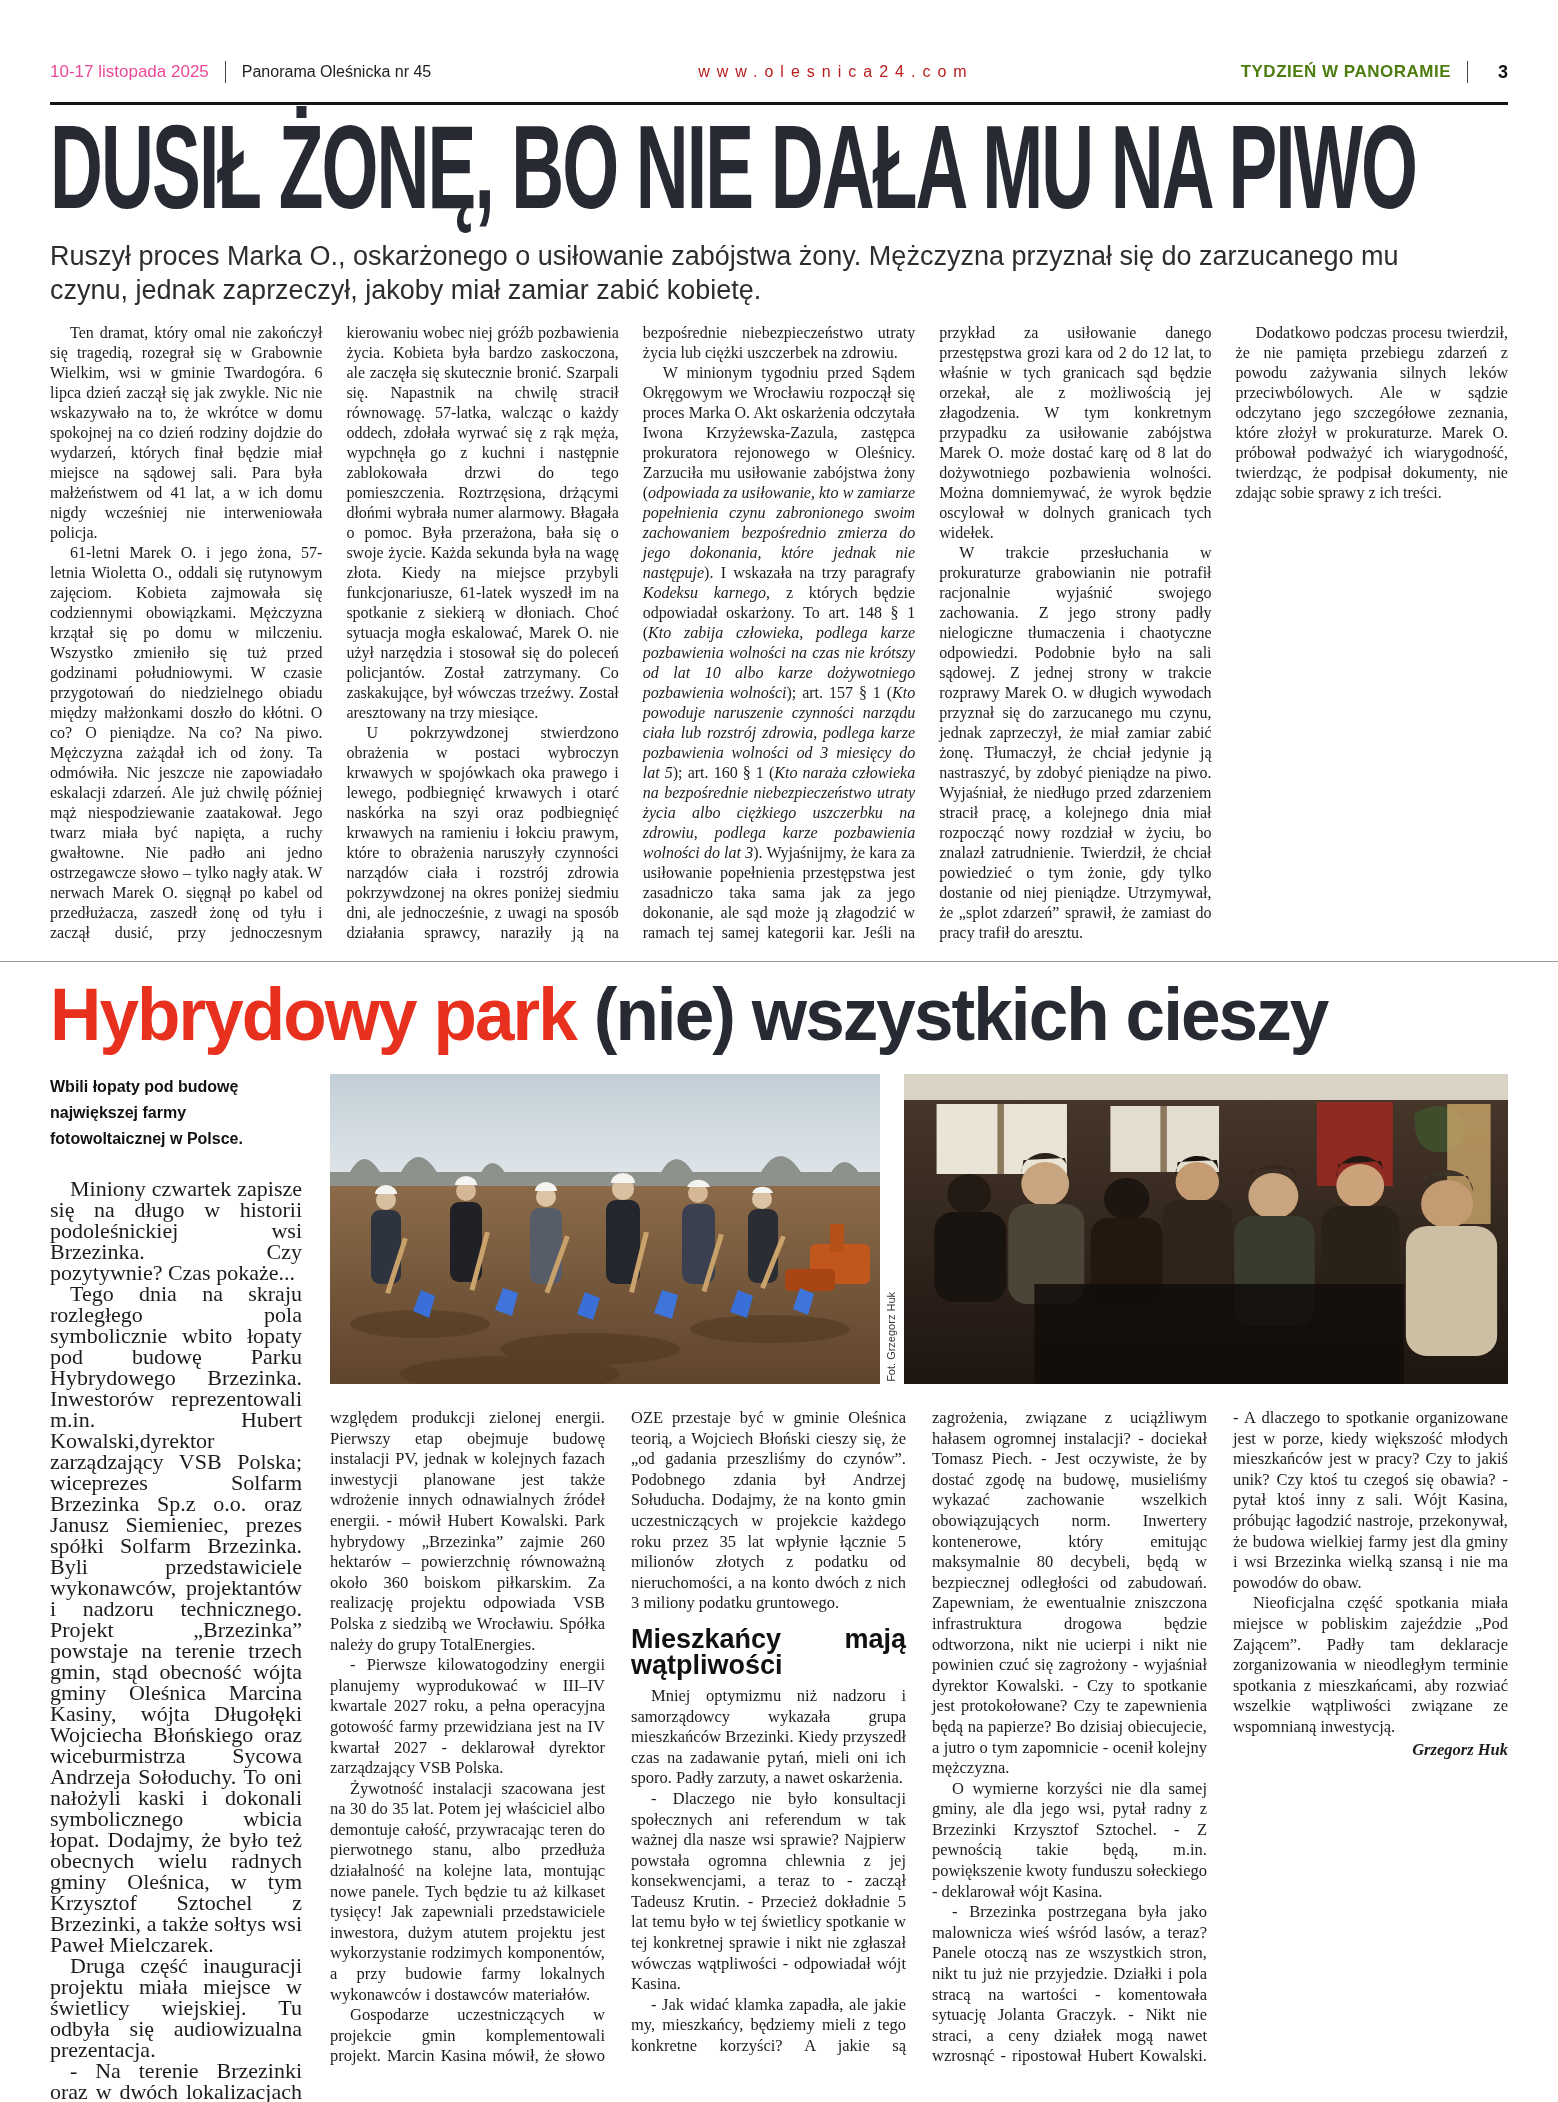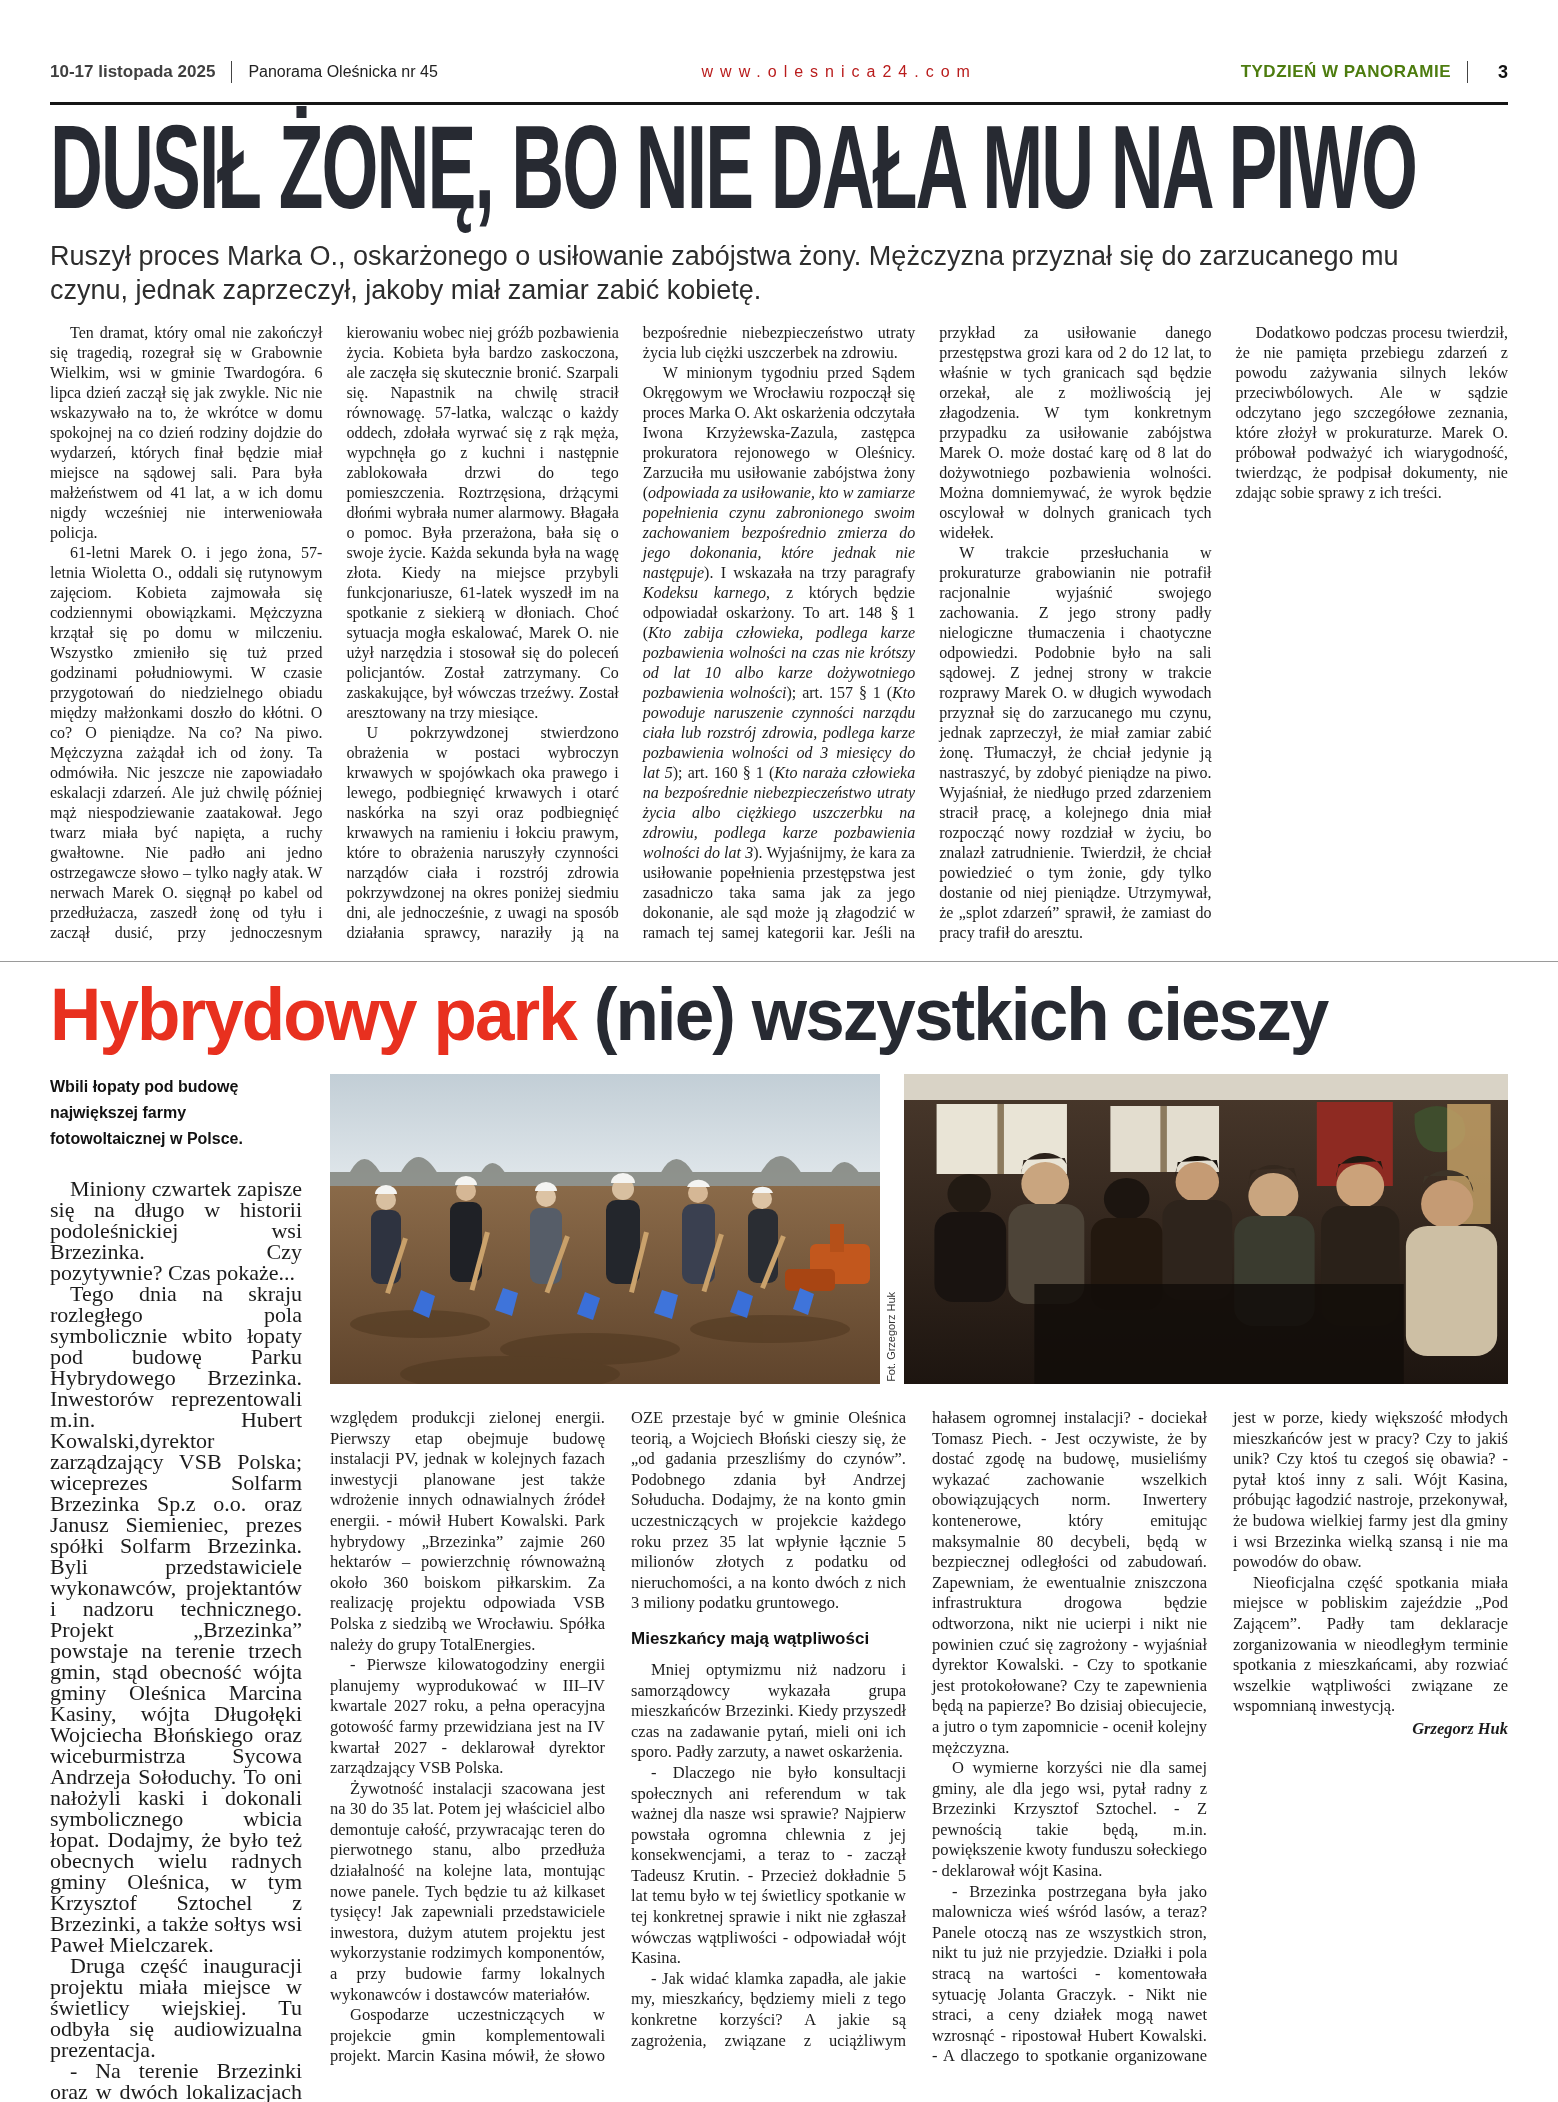--- a/index.html
+++ b/index.html
@@ -1,21 +1,21 @@
 <!DOCTYPE html>
 <html lang="pl"><head>
 <meta charset="utf-8">
 <style>
   html,body{margin:0;padding:0;background:#ffffff;}
   .page{position:relative;width:1558px;height:2102px;background:#fff;overflow:hidden;
         font-family:"Liberation Serif","DejaVu Serif",serif;color:#1c1c1c;}
   
   .masthead{display:flex;align-items:center;margin:52px 50px 0;padding-bottom:10px;
             border-bottom:3px solid #161616;font-family:"Liberation Sans","DejaVu Sans",sans-serif;}
-  .m-date{font-weight:bold;font-size:17px;color:#404040;}
+  .m-date{font-weight:normal;font-size:17px;color:#ec4899;}
   .vbar{width:1px;height:22px;background:#444;margin:0 16px;}
   .m-issue{font-size:16px;color:#222;}
   .m-site{font-size:16px;color:#b91c1c;letter-spacing:7px;margin:11px auto;}
   .m-section{font-weight:bold;font-size:17px;color:#4d7c0f;letter-spacing:.5px;}
   .m-page{font-weight:bold;font-size:18px;color:#111;min-width:24px;text-align:right;}
   
   .h1wrap{margin:10px 50px 0;height:108px;overflow:visible;}
   .h1wrap h1{margin:0;font-family:"Liberation Sans","DejaVu Sans",sans-serif;font-weight:bold;
              font-size:118px;line-height:104px;color:#272a32;white-space:nowrap;letter-spacing:-3px;
              transform:scaleX(.62);transform-origin:0 50%;display:inline-block;}
@@ -52,21 +52,21 @@
   .photo svg{display:block;width:100%;height:100%;}
   .credit{position:absolute;bottom:2px;left:5px;writing-mode:vertical-rl;transform:rotate(180deg);
           font-family:"Liberation Sans","DejaVu Sans",sans-serif;font-size:11px;color:#333;white-space:nowrap;}
   .captionrow{display:flex;margin-top:9px;font-family:"Liberation Sans","DejaVu Sans",sans-serif;
               font-size:19px;color:#1d1d1d;}
   .cap1{width:574px;flex:0 0 574px;}
   .cap2{flex:1;}
   .art2-cols{margin-top:24px;height:660px;column-count:4;column-gap:26px;column-fill:auto;
              font-size:16.5px;line-height:20.6px;text-align:justify;overflow:hidden;}
   .col-subhead{font-family:"Liberation Sans","DejaVu Sans",sans-serif;font-weight:bold;
-               font-size:17px;line-height:26px;color:#111;margin:12px 0 8px;}
+               font-size:27px;line-height:26px;color:#111;margin:12px 0 8px;}
 </style>
 </head>
 <body>
 
 <div class="page">
 
   <div class="masthead">
     <span class="m-date">10-17 listopada 2025</span>
     <span class="vbar"></span>
     <span class="m-issue">Panorama Oleśnicka nr 45</span>

